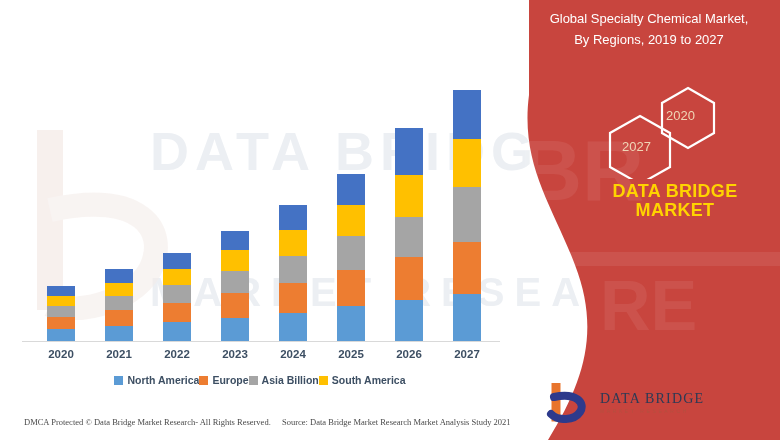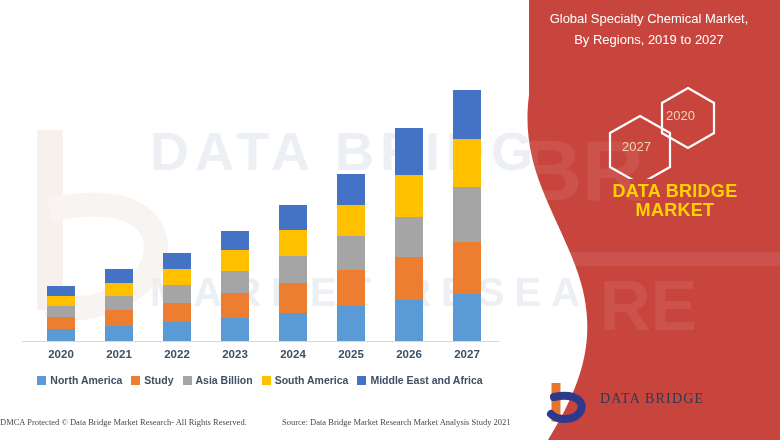--- a/index.html
+++ b/index.html
@@ -85,41 +85,40 @@
   }
 
   
   .legend {
     position: absolute;
     left: 0; top: 374px;
     width: 520px;
     display: flex;
     justify-content: center;
     align-items: center;
-    gap: 9px;
   }
   .legend-item { display: flex; align-items: center; gap: 4px; }
   .legend-swatch { width: 9px; height: 9px; display: inline-block; }
   .legend-label {
     font-size: 10.5px;
     font-weight: 700;
     color: #3d4f63;
     white-space: nowrap;
   }
 
   
   .footer-left, .footer-right {
     position: absolute;
     top: 417px;
     font-family: "Liberation Serif", serif;
     font-size: 8.5px;
     color: #4a4a4a;
     white-space: nowrap;
   }
-  .footer-left { left: 0; }
+  .footer-left { left: 24px; }
   .footer-right { left: 282px; }
 
   
   .red-panel {
     position: absolute;
     left: 0; top: 0;
     width: 780px; height: 440px;
     pointer-events: none;
   }
   .red-panel svg { display: block; }
@@ -268,33 +267,29 @@
       </div>
 
     <div class="legend" id="legend">
 
     <div class="legend-item">
           <span class="legend-swatch" style="background: rgb(91, 155, 213);"></span>
           <span class="legend-label">North America</span>
         </div>
         <div class="legend-item">
           <span class="legend-swatch" style="background: rgb(237, 125, 49);"></span>
-          <span class="legend-label">Study</span>
+          <span class="legend-label">Europe</span>
         </div>
         <div class="legend-item">
           <span class="legend-swatch" style="background: rgb(165, 165, 165);"></span>
           <span class="legend-label">Asia Billion</span>
         </div>
         <div class="legend-item">
           <span class="legend-swatch" style="background: rgb(255, 192, 0);"></span>
           <span class="legend-label">South America</span>
-        </div>
-        <div class="legend-item">
-          <span class="legend-swatch" style="background: rgb(68, 114, 196);"></span>
-          <span class="legend-label">Middle East and Africa</span>
         </div>
       </div>
 
     <div class="footer-left">DMCA Protected © Data Bridge Market Research- All Rights Reserved.</div>
     <div class="footer-right">Source: Data Bridge Market Research Market Analysis Study 2021</div>
   </div>
 
   <div class="red-panel">
     <svg width="780" height="440" viewBox="0 0 780 440">
       <path d="M529 0 L780 0 L780 440 L548 440

